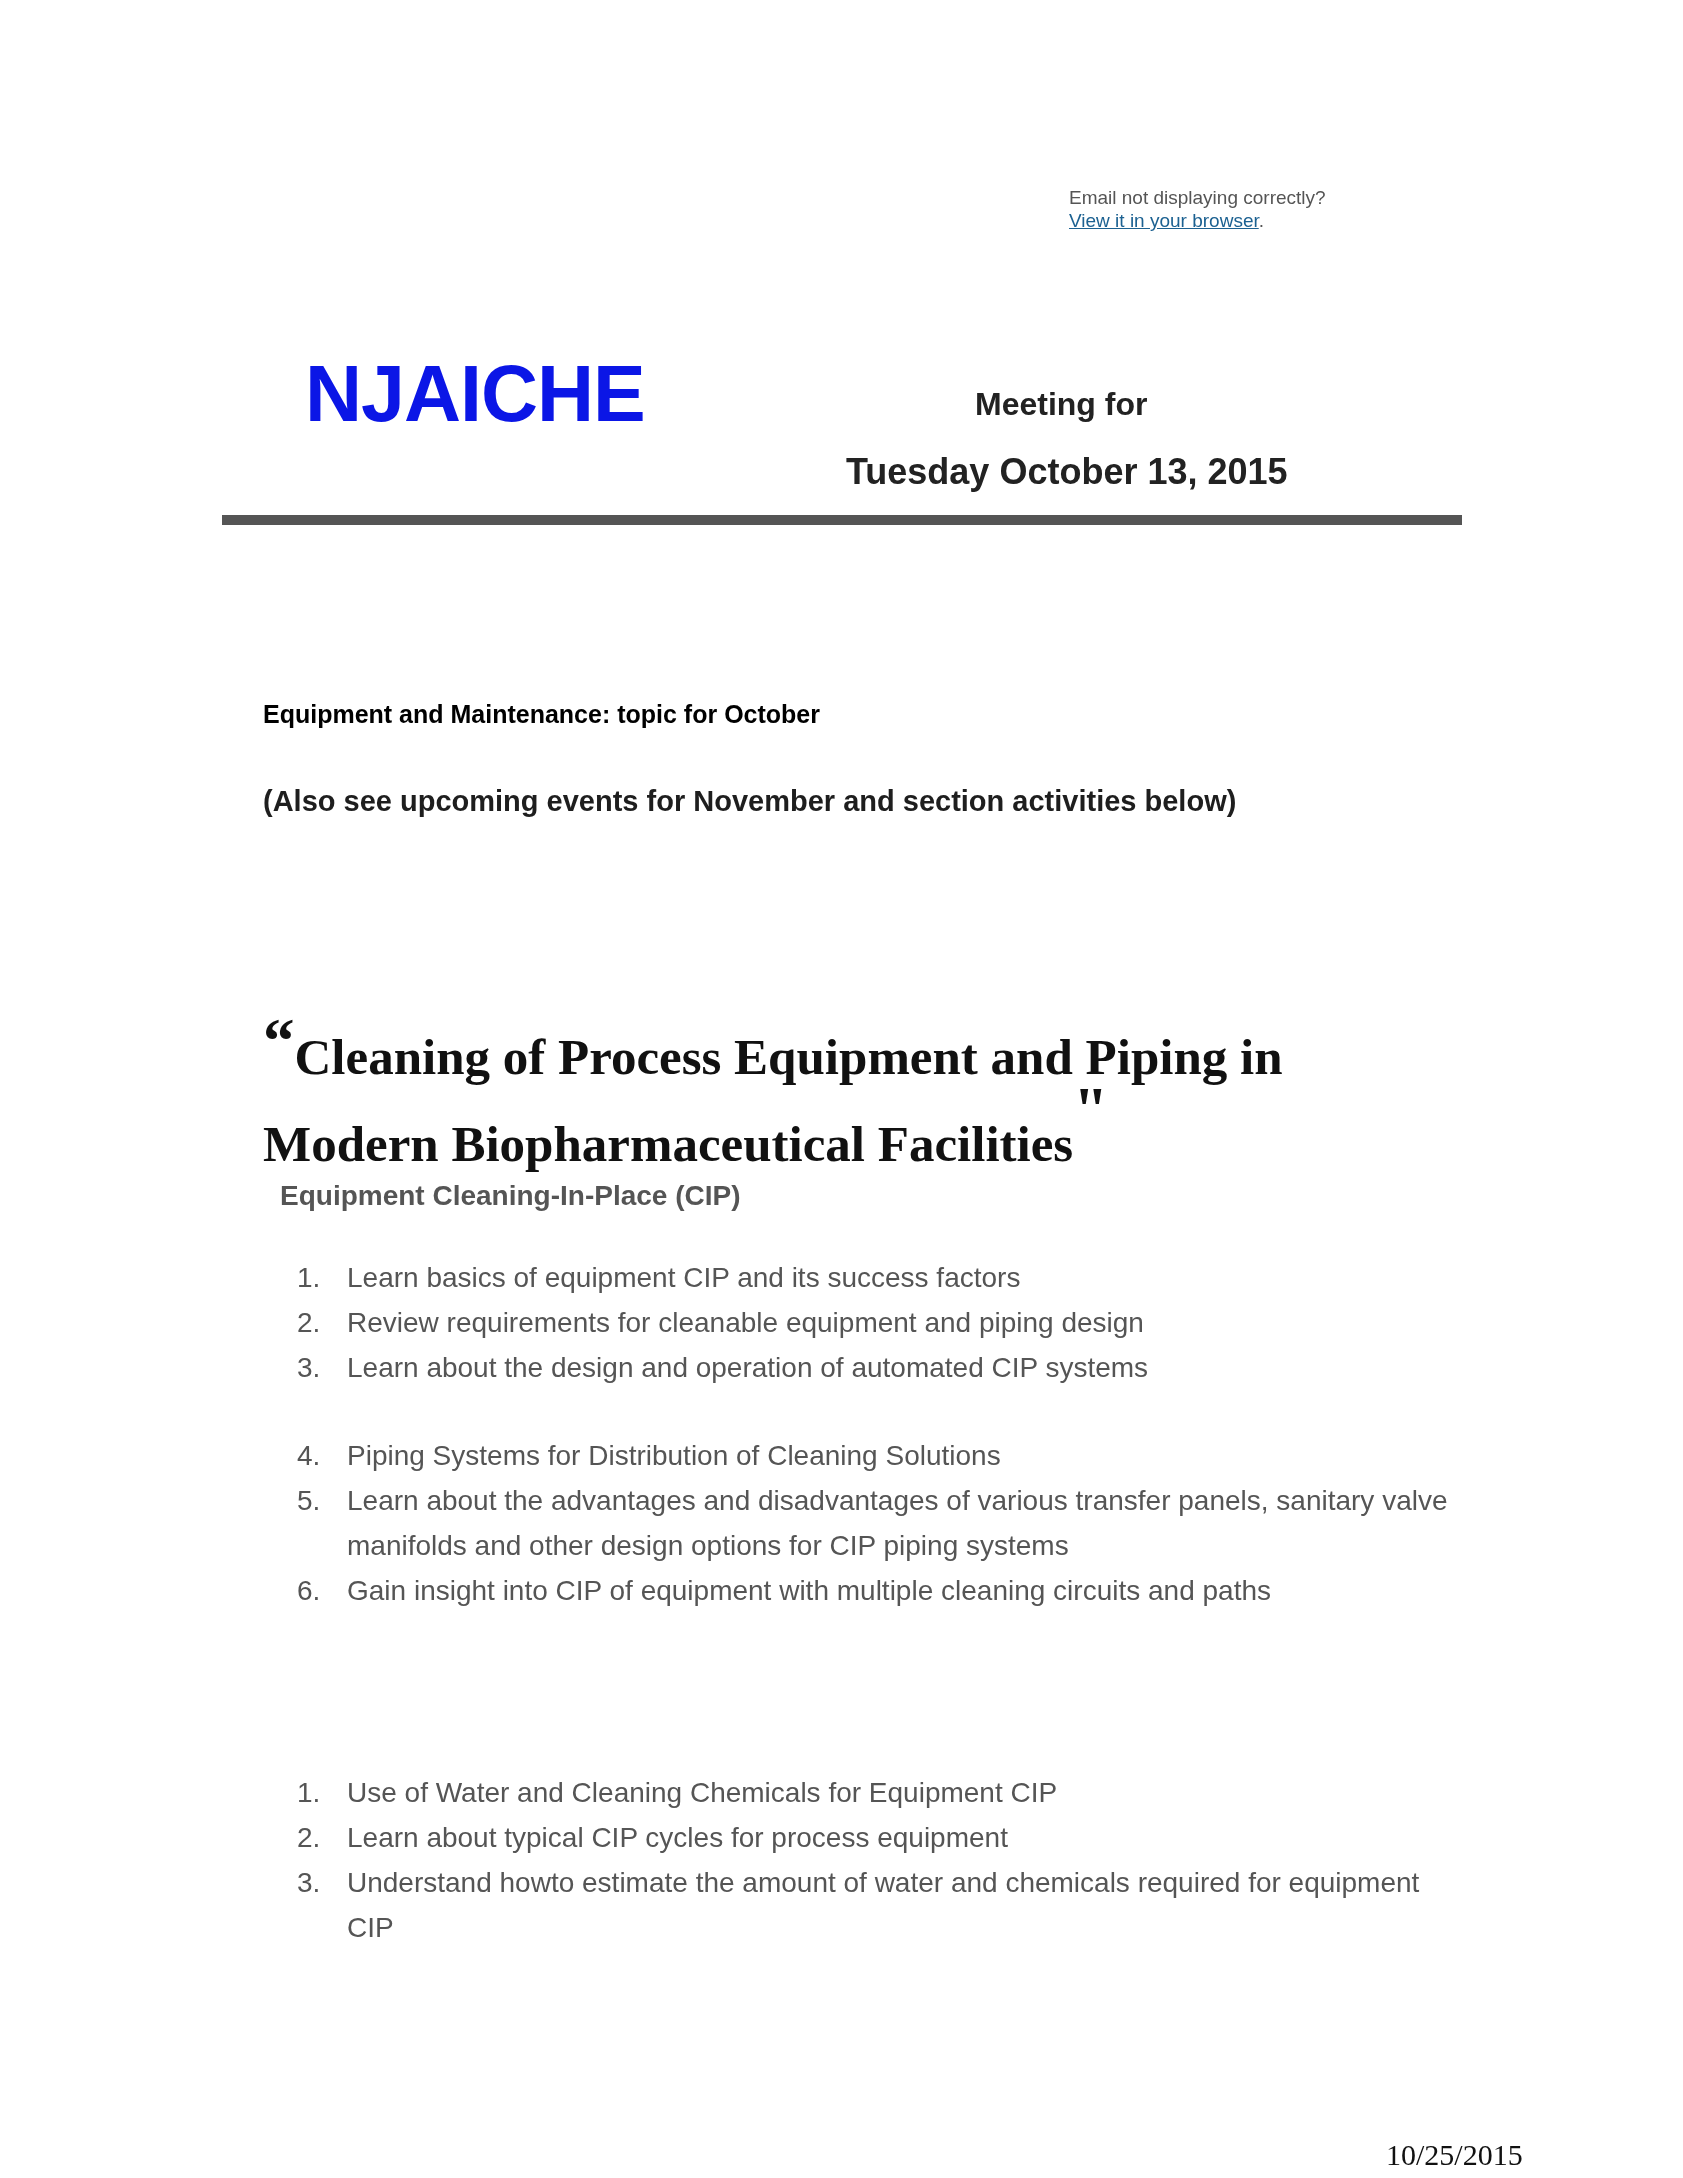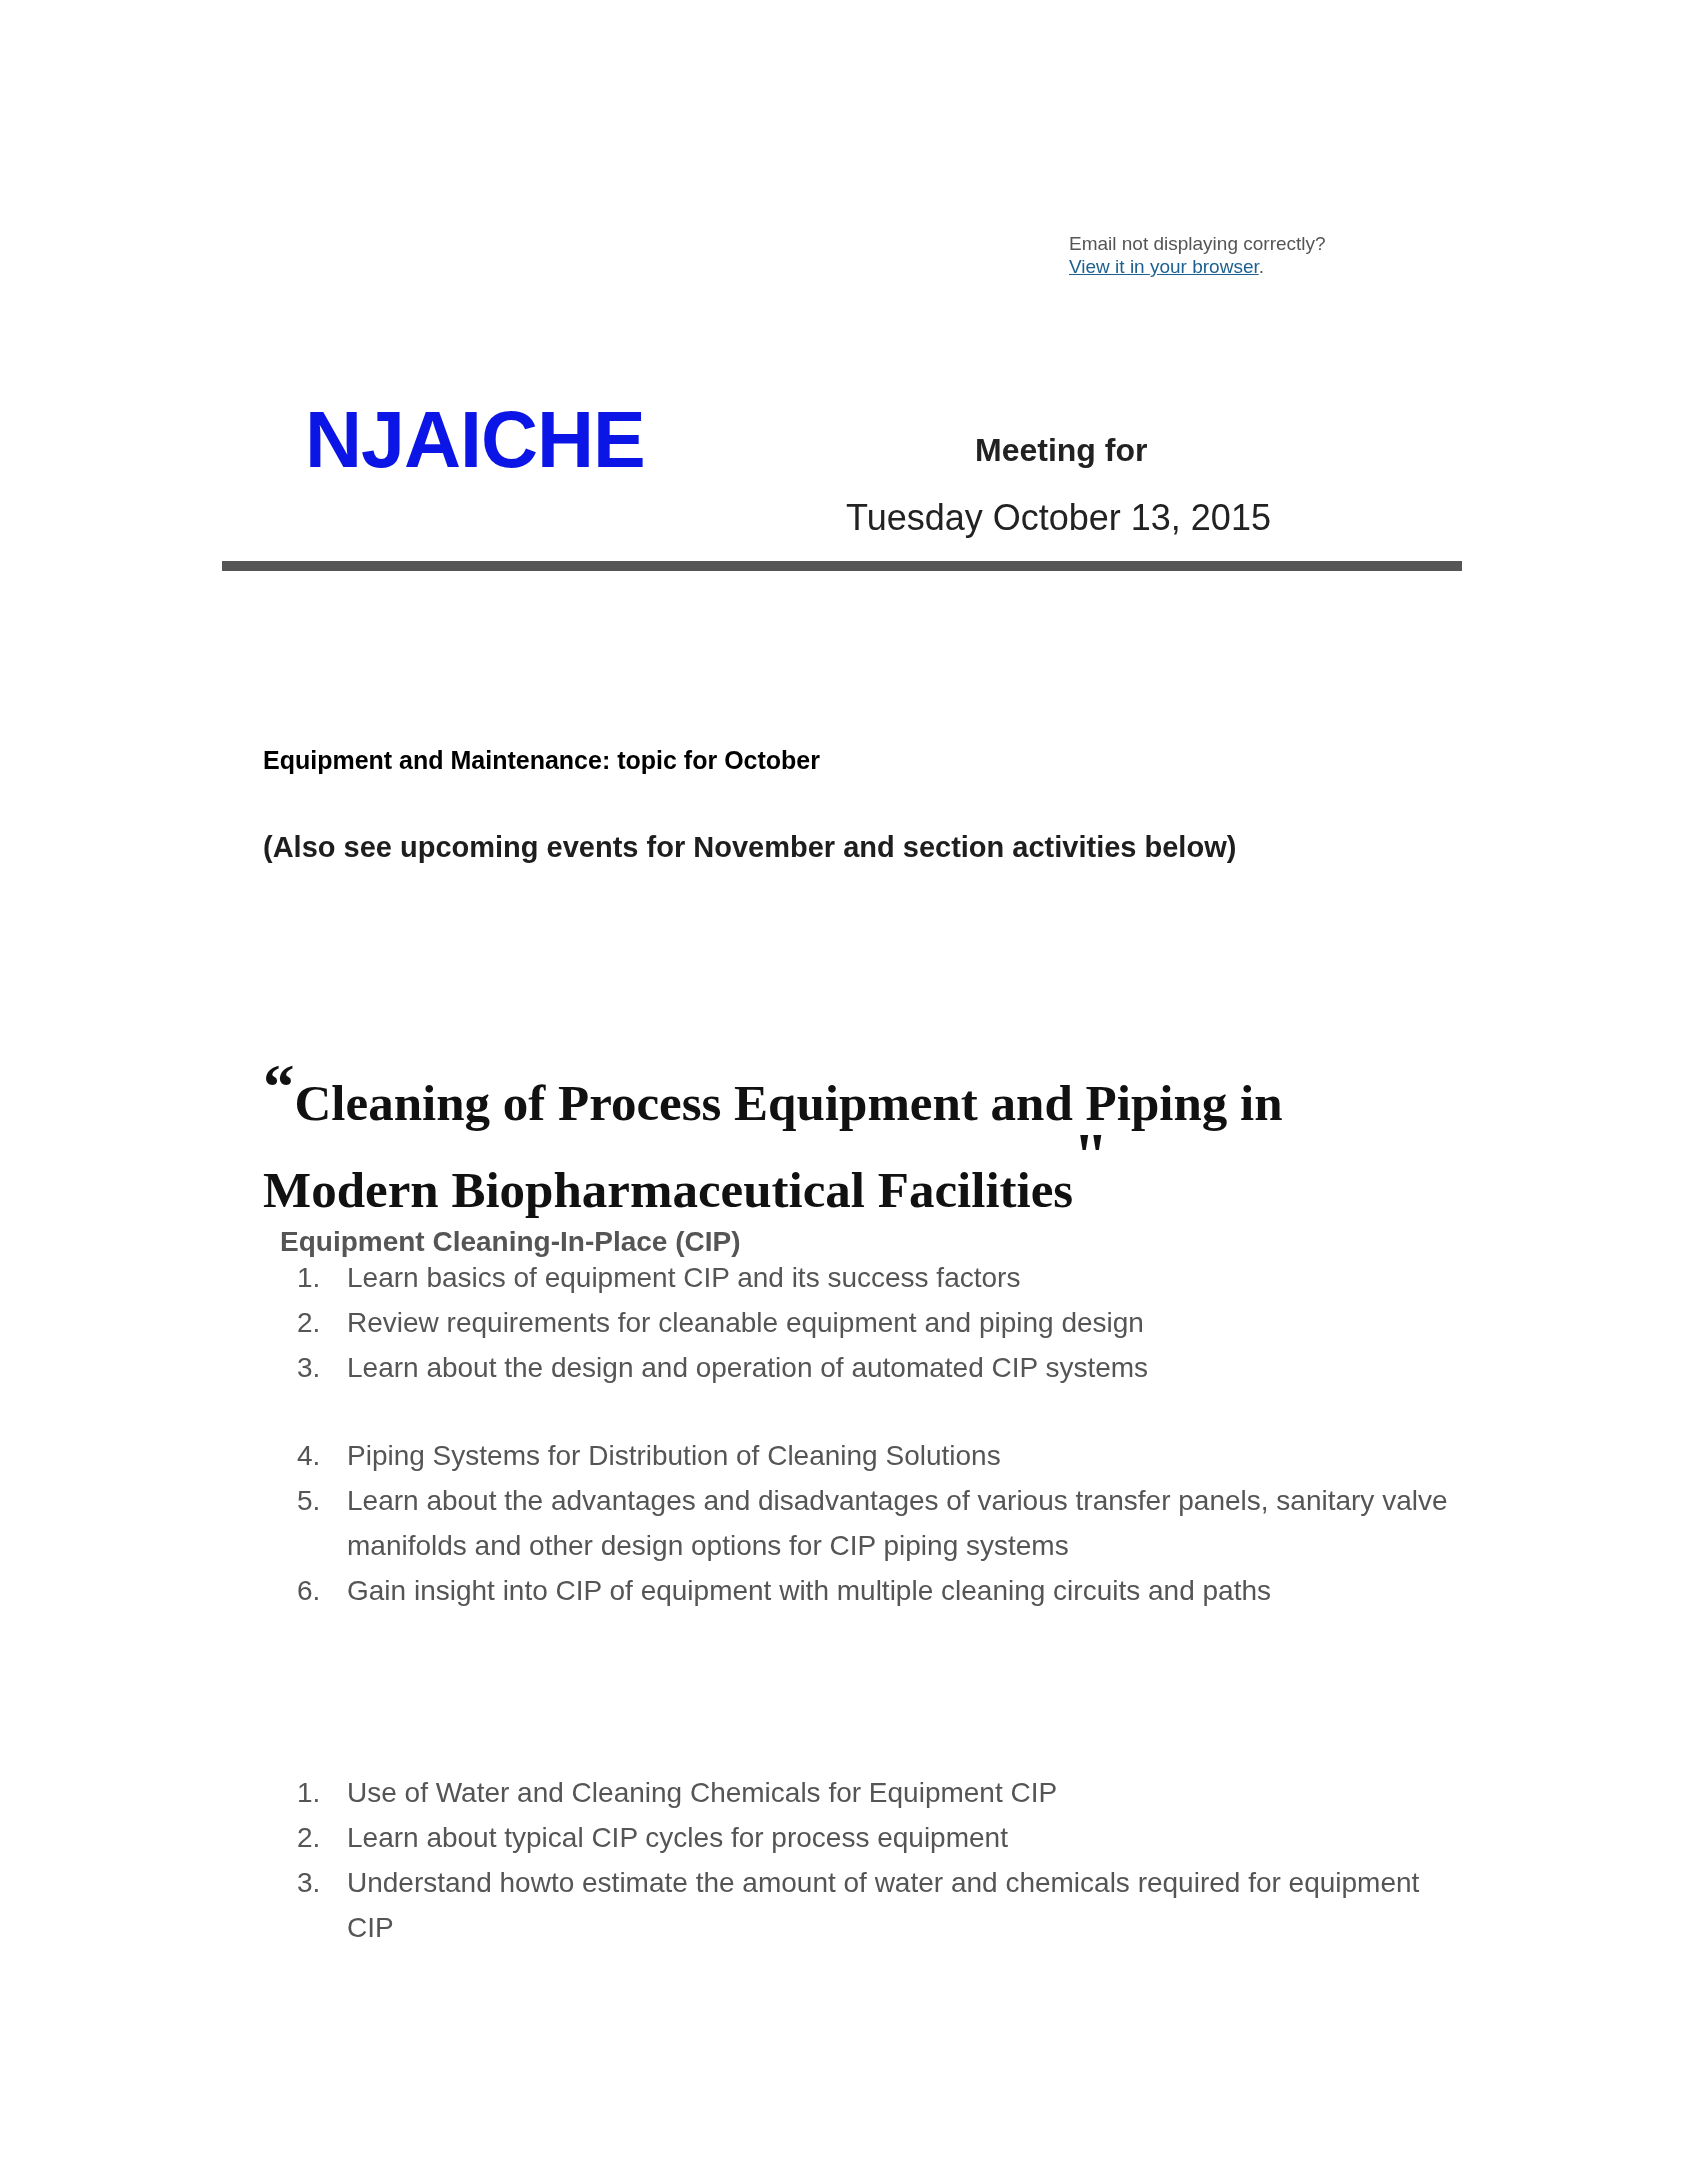--- a/index.html
+++ b/index.html
@@ -7,21 +7,21 @@
       padding: 0;
       background: #ffffff;
     }
     body {
       width: 1683px;
       height: 2178px;
       position: relative;
       overflow: hidden;
       font-family: "Liberation Sans", sans-serif;
     }
-    .abs { position: absolute; margin-top: 46px; }
+    .abs { position: absolute; }
     .topnote {
       left: 1069px;
       top: 186px;
       font-size: 19px;
       line-height: 23px;
       color: #555555;
     }
     .topnote a {
       color: #1c6191;
     }
@@ -39,21 +39,21 @@
       left: 975px;
       top: 386px;
       font-size: 32px;
       font-weight: bold;
       color: #222222;
     }
     .meeting-date {
       left: 846px;
       top: 451px;
       font-size: 36px;
-      font-weight: normal;
+      font-weight: bold;
       color: #222222;
       text-align: right;
     }
     .divider {
       left: 222px;
       top: 515px;
       width: 1240px;
       height: 10px;
       background: #555555;
     }

